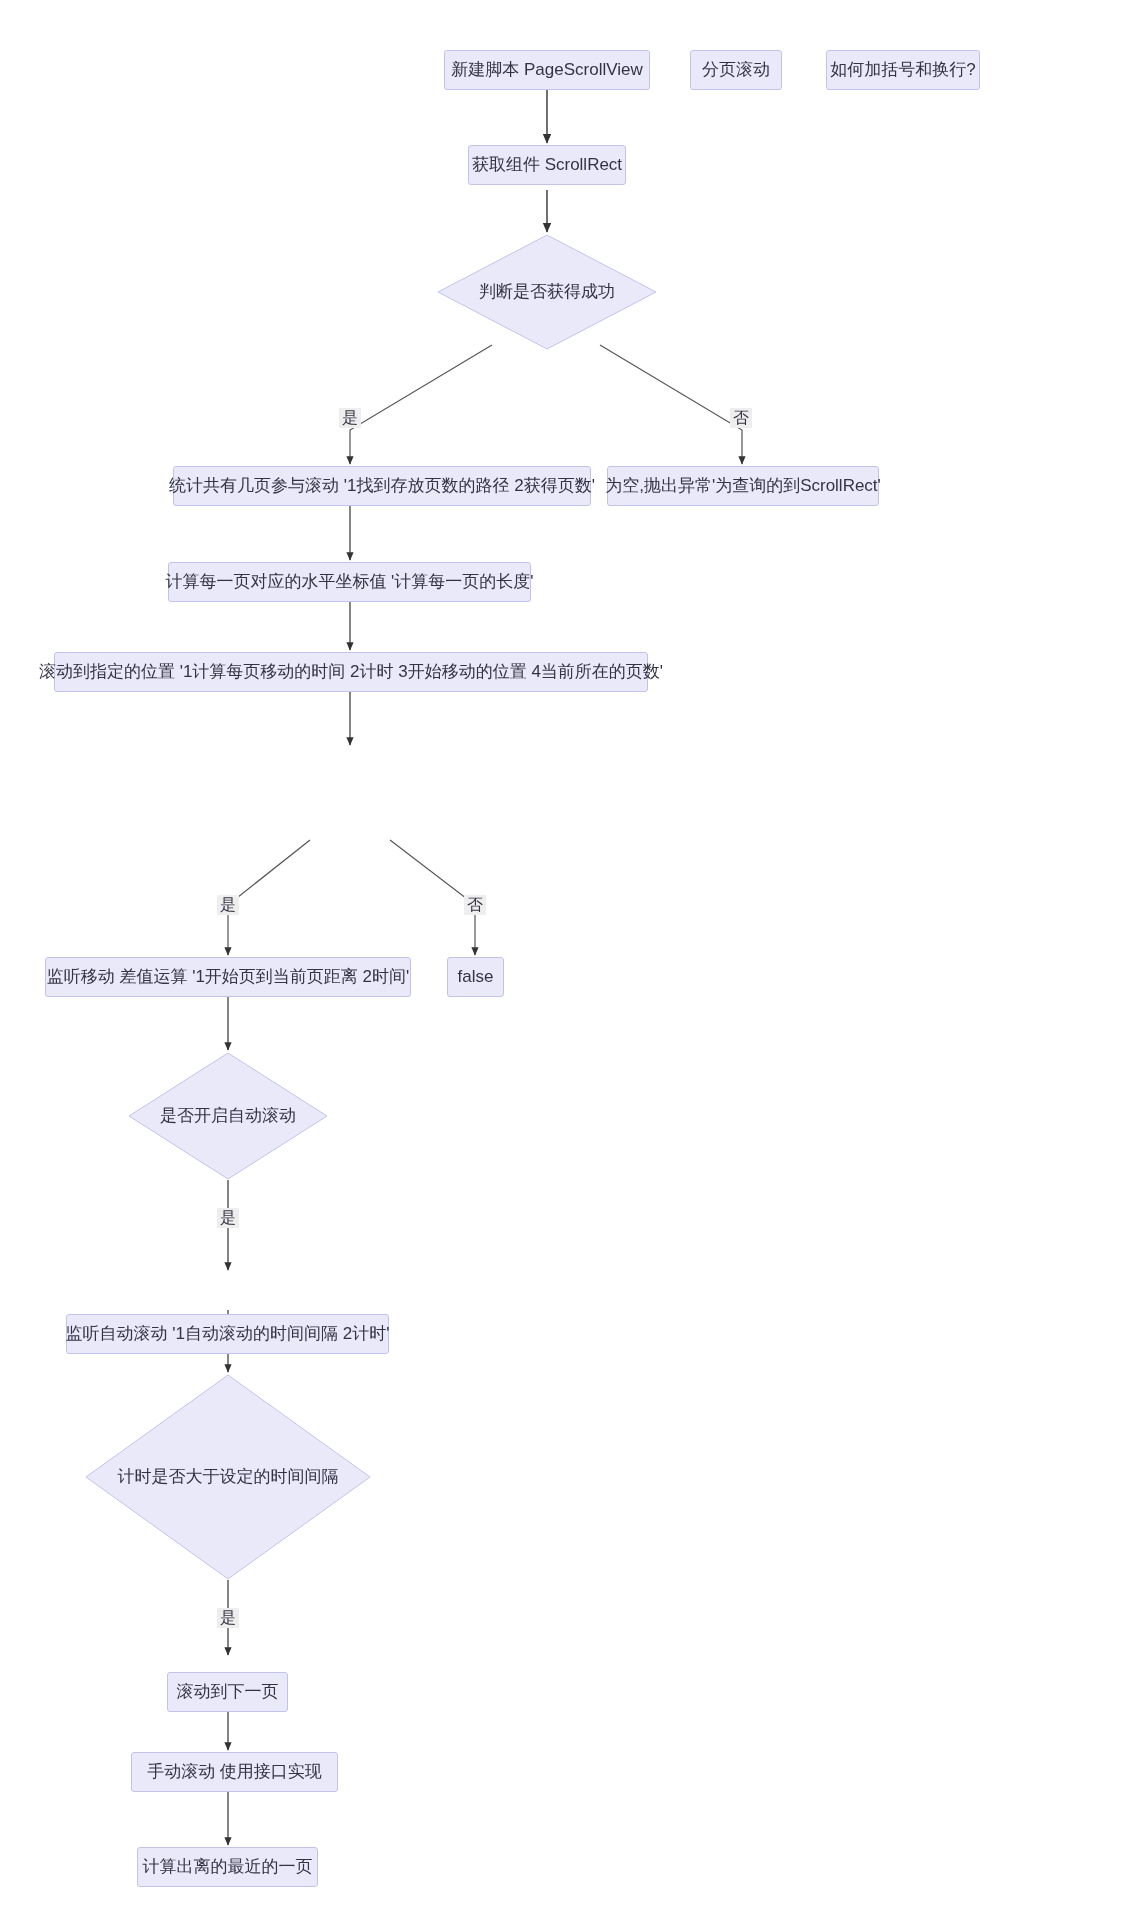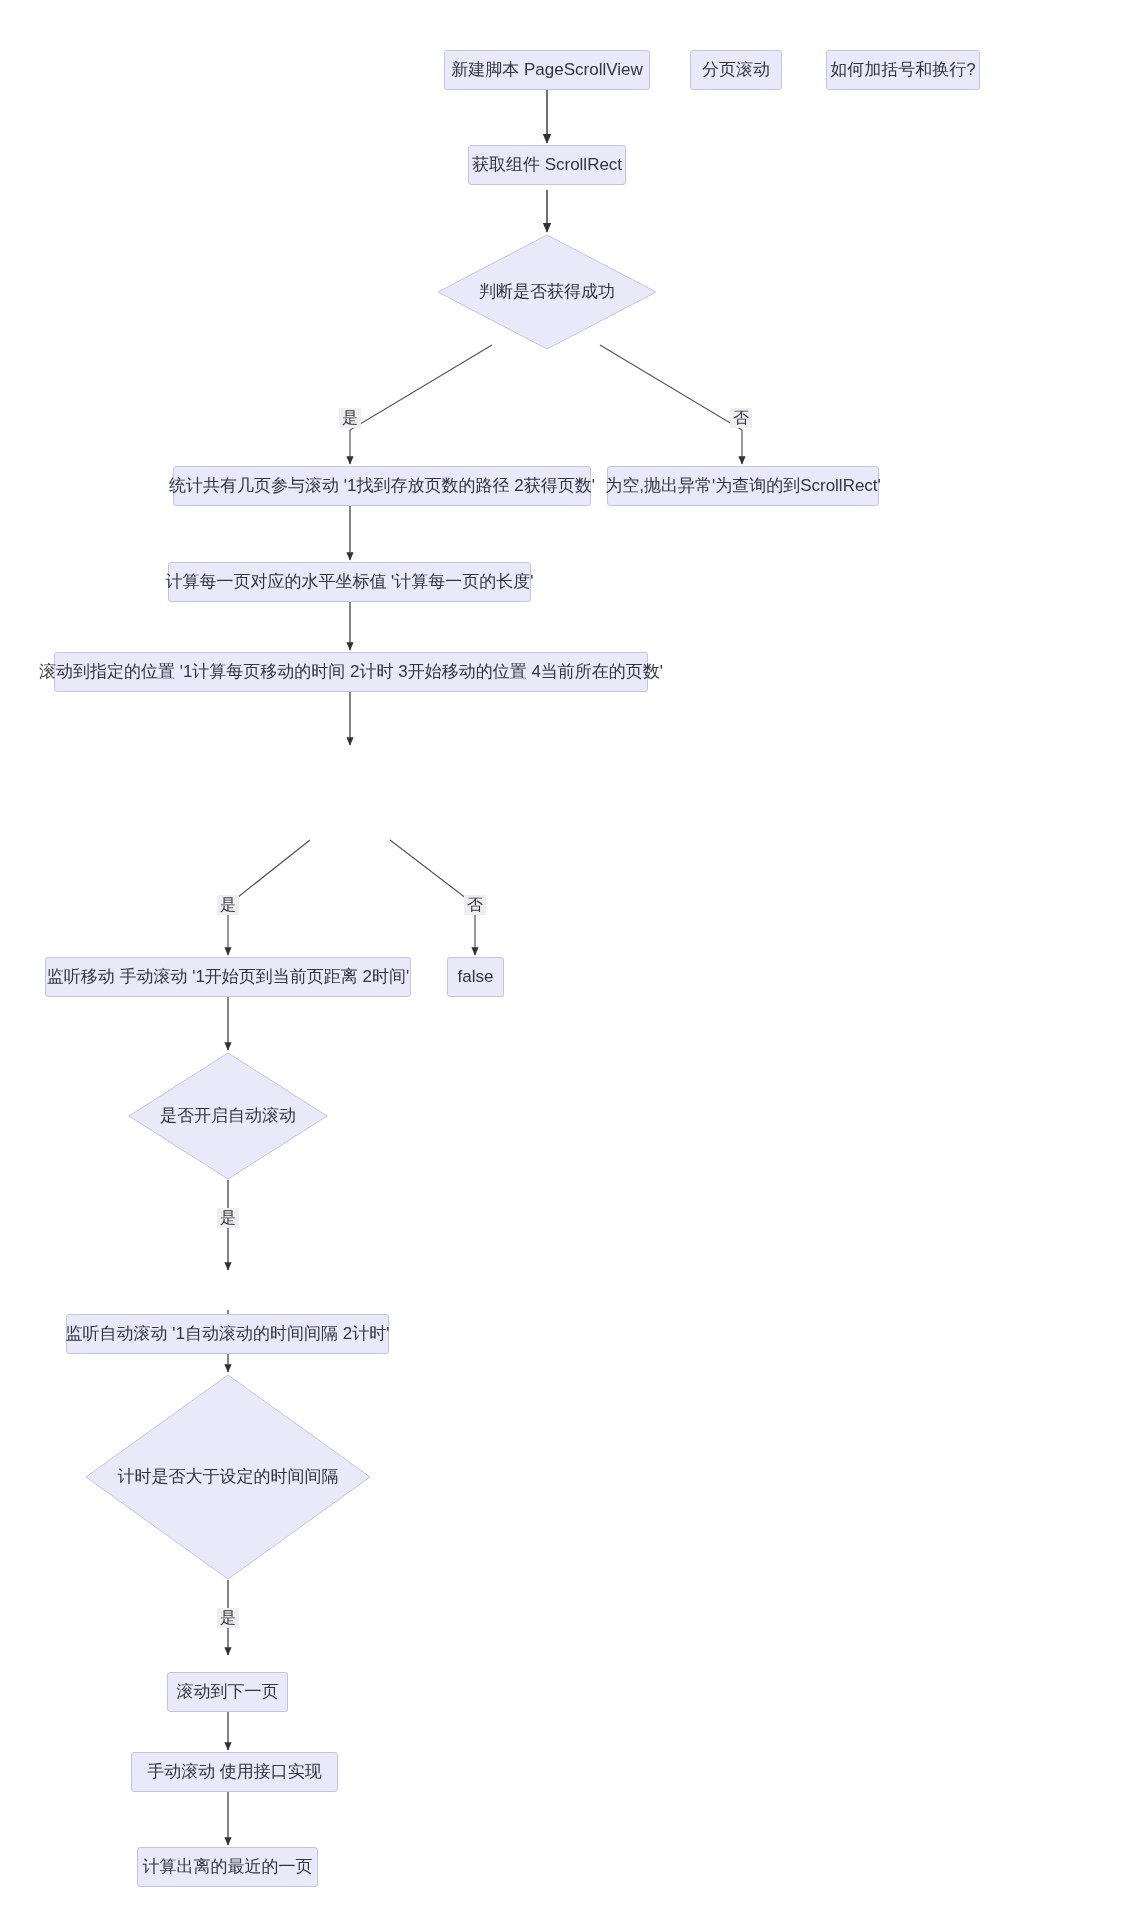--- a/index.html
+++ b/index.html
@@ -168,21 +168,21 @@
 
 
   <div class="edge-label" style="left:217px; top:895px;">
     <span>是</span>
   </div>
   <div class="edge-label" style="left:464px; top:895px;">
     <span>否</span>
   </div>
 
   <div class="node rect" style="left:45px; top:957px; width:366px; height:40px;">
-    <span>监听移动 手动滚动 '1开始页到当前页距离 2时间'</span>
+    <span>监听移动 差值运算 '1开始页到当前页距离 2时间'</span>
   </div>
 
   <div class="node rect" style="left:447px; top:957px; width:57px; height:40px;">
     <span>false</span>
   </div>
 
   <div class="node diamond-wrap" style="left:128px; top:1052px; width:200px; height:128px;">
     <svg class="diamond-shape" viewBox="0 0 200 128" preserveAspectRatio="none">
       <polygon points="100,1 199,64 100,127 1,64" fill="#e9e9fa" stroke="#c3c3ea" stroke-width="1"></polygon>
     </svg>

